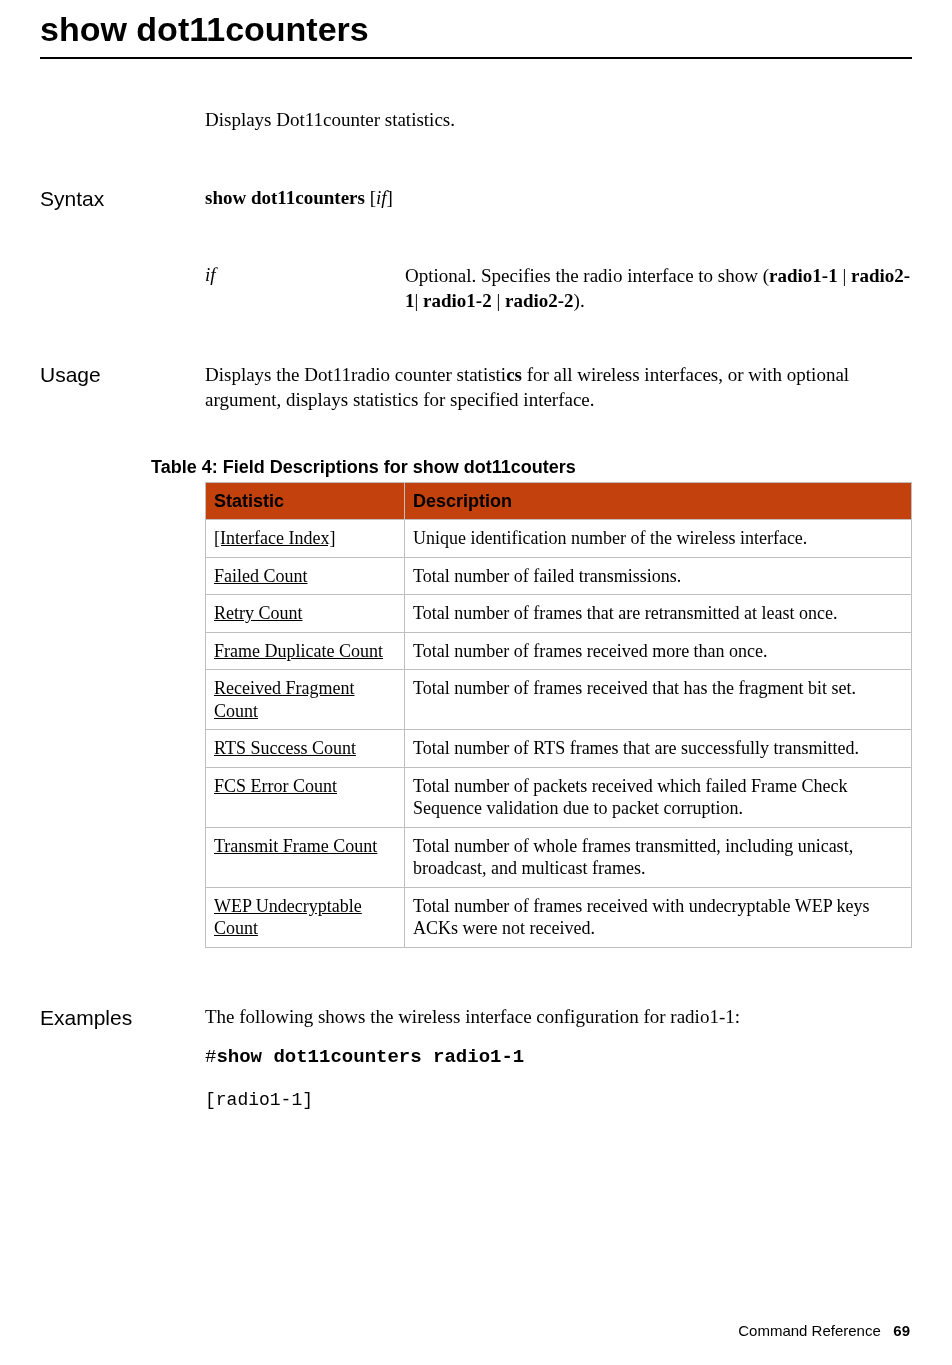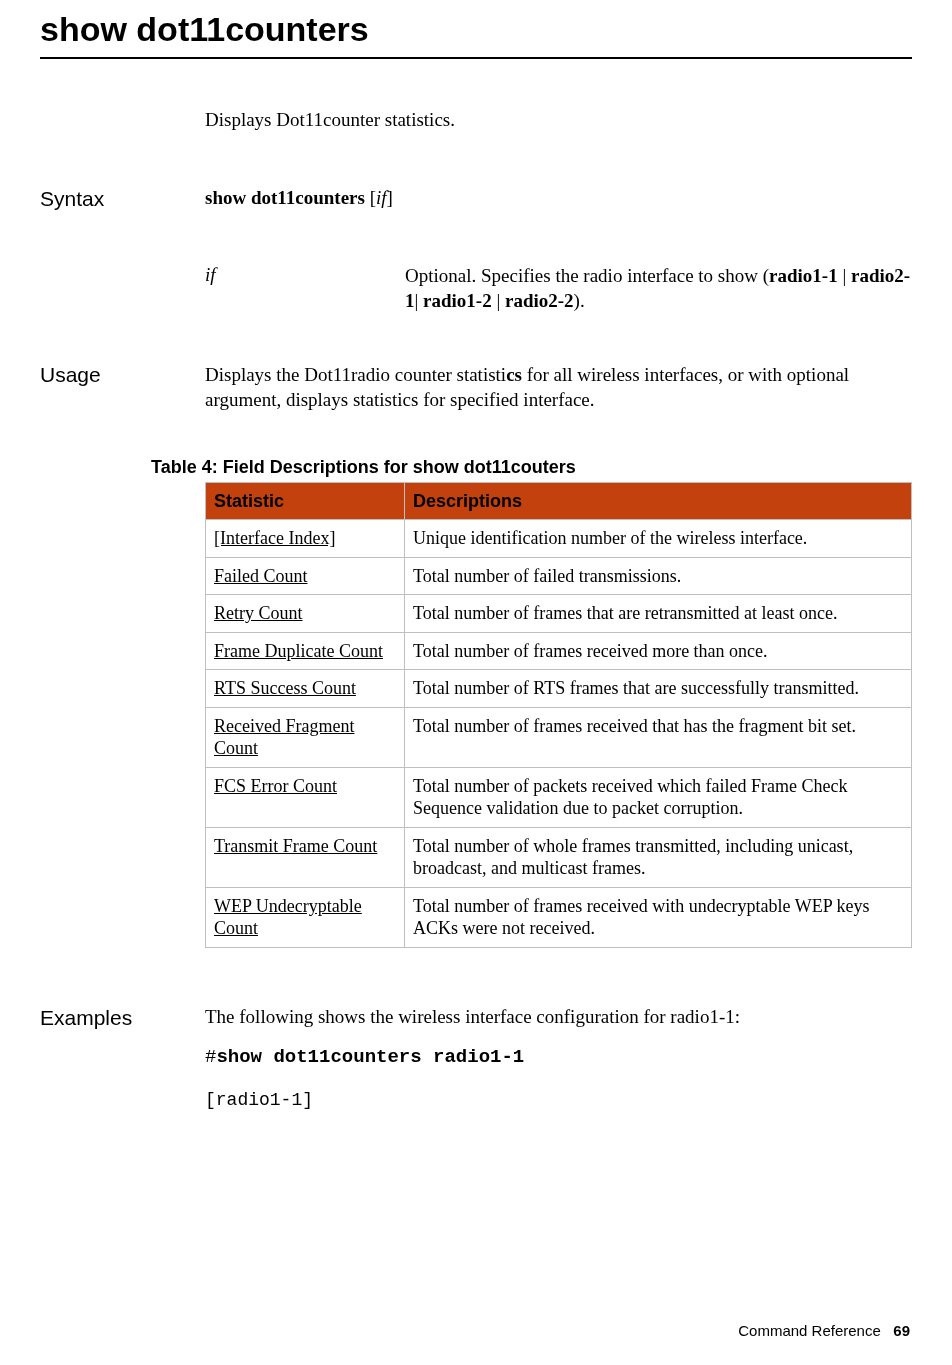--- a/index.html
+++ b/index.html
@@ -155,47 +155,47 @@
     <div class="usage-body">
       <span>Displays the Dot11radio counter statisti</span><span class="inline-bold">cs</span><span> for all wireless interfaces, or with optional argument, displays statistics for specified interface.</span>
     </div>
   </div>
 
   <div class="table-caption">Table 4: Field Descriptions for show dot11couters</div>
   <table class="fields">
     <thead>
       <tr>
         <th>Statistic</th>
-        <th>Descriptions</th>
+        <th>Description</th>
       </tr>
     </thead>
     <tbody>
       <tr>
           <td class="stat-col">[Interface Index]</td>
           <td>Unique identification number of the wireless  interface.</td>
         </tr>
       <tr>
           <td class="stat-col">Failed Count</td>
           <td>Total number of failed transmissions.</td>
         </tr>
       <tr>
           <td class="stat-col">Retry Count</td>
           <td>Total number of frames that are retransmitted at least once.</td>
         </tr>
       <tr>
           <td class="stat-col">Frame Duplicate Count</td>
           <td>Total number of frames received more than once.</td>
         </tr>
       <tr>
+          <td class="stat-col">Received Fragment Count</td>
+          <td>Total number of frames received that has the fragment bit set.</td>
+        </tr>
+      <tr>
           <td class="stat-col">RTS Success Count</td>
           <td>Total number of RTS frames that are successfully transmitted.</td>
-        </tr>
-      <tr>
-          <td class="stat-col">Received Fragment Count</td>
-          <td>Total number of frames received that has the fragment bit set.</td>
         </tr>
       <tr>
           <td class="stat-col">FCS Error Count</td>
           <td>Total number of packets received which failed Frame Check Sequence validation due to packet corruption.</td>
         </tr>
       <tr>
           <td class="stat-col">Transmit Frame Count</td>
           <td>Total number of whole frames transmitted, including unicast, broadcast, and multicast frames.</td>
         </tr>
       <tr>

